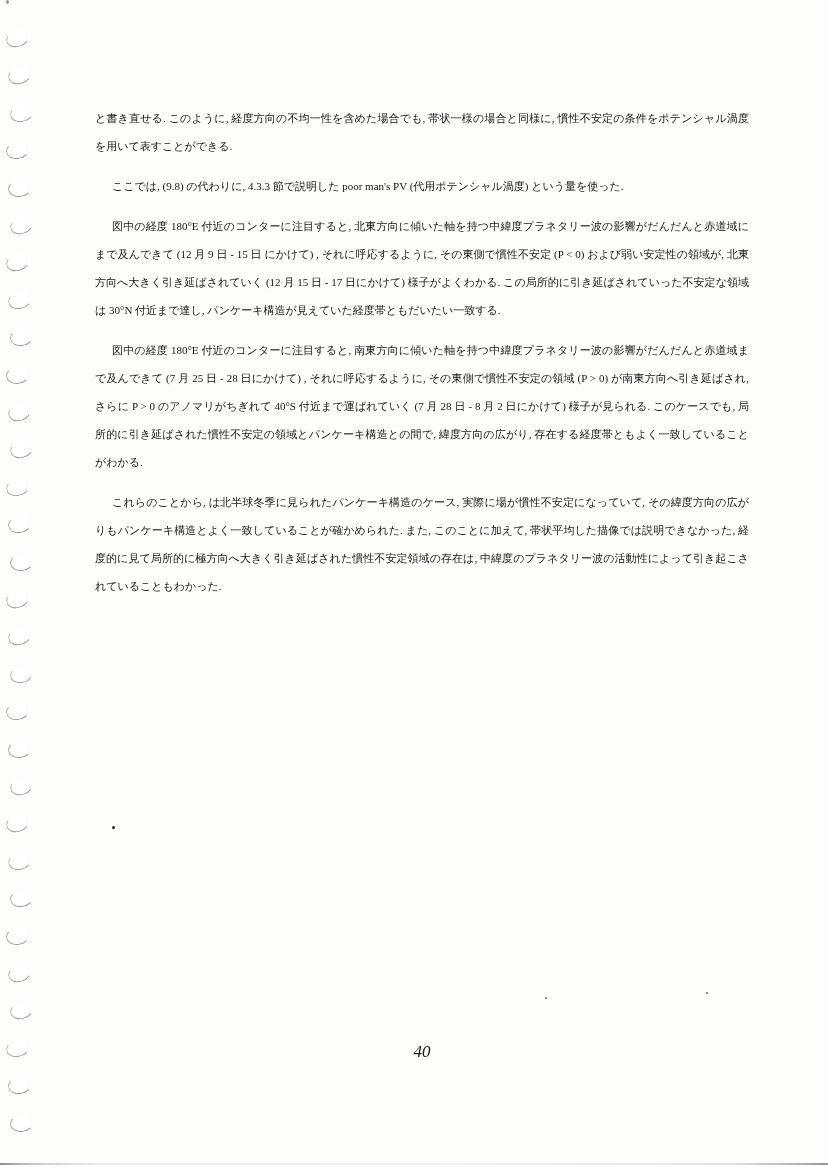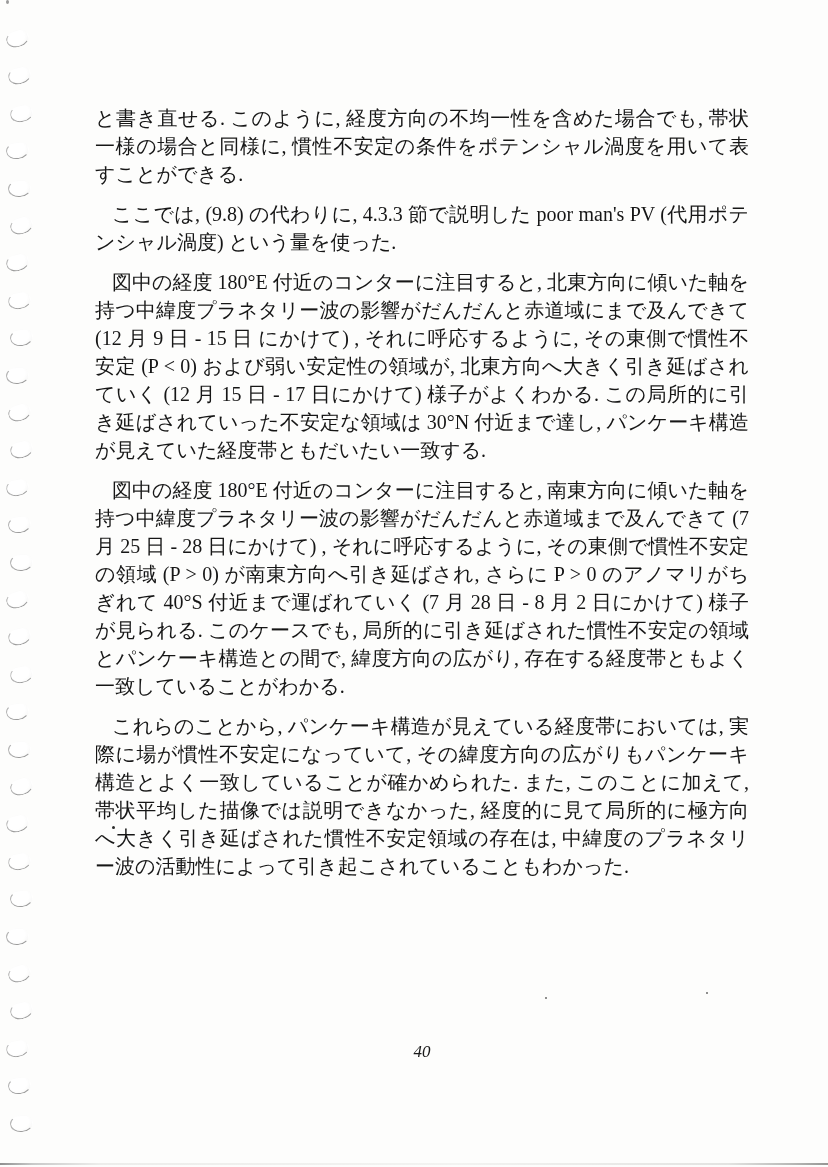--- a/index.html
+++ b/index.html
@@ -36,21 +36,21 @@
     background: radial-gradient(ellipse at 40% 35%, #ffffff 55%, #f4f4f3 100%);
     transform: rotate(-14deg);
   }
   
   .text-block {
     position: absolute;
     left: 95px;
     top: 104px;
     width: 654px;
     color: #161616;
-    font-size: 20px;
+    font-size: 11px;
     line-height: 28px;
     text-align: justify;
   }
   .para {
     margin: 0 0 12px 0;
     text-indent: 17px;
     word-break: break-all;
   }
   .para.no-indent {
     text-indent: 0;
@@ -122,21 +122,21 @@
       <div class="hole" style="top: 1039.8px; left: 6px; transform: rotate(-12deg);"></div>
       <div class="hole" style="top: 1077.2px; left: 8px; transform: rotate(-9deg);"></div>
       <div class="hole" style="top: 1114.6px; left: 10px; transform: rotate(-6deg);"></div>
     </div>
 
   <main class="text-block">
     <p class="para no-indent">と書き直せる. このように, 経度方向の不均一性を含めた場合でも, 帯状一様の場合と同様に, 慣性不安定の条件をポテンシャル渦度を用いて表すことができる.</p>
     <p class="para">ここでは, (9.8) の代わりに, 4.3.3 節で説明した poor man's PV (代用ポテンシャル渦度) という量を使った.</p>
     <p class="para">図中の経度 180°E 付近のコンターに注目すると, 北東方向に傾いた軸を持つ中緯度プラネタリー波の影響がだんだんと赤道域にまで及んできて (12 月 9 日 - 15 日 にかけて) , それに呼応するように, その東側で慣性不安定 (P &lt; 0) および弱い安定性の領域が, 北東方向へ大きく引き延ばされていく (12 月 15 日 - 17 日にかけて) 様子がよくわかる. この局所的に引き延ばされていった不安定な領域は 30°N 付近まで達し, パンケーキ構造が見えていた経度帯ともだいたい一致する.</p>
     <p class="para">図中の経度 180°E 付近のコンターに注目すると, 南東方向に傾いた軸を持つ中緯度プラネタリー波の影響がだんだんと赤道域まで及んできて (7 月 25 日 - 28 日にかけて) , それに呼応するように, その東側で慣性不安定の領域 (P &gt; 0) が南東方向へ引き延ばされ, さらに P &gt; 0 のアノマリがちぎれて 40°S 付近まで運ばれていく (7 月 28 日 - 8 月 2 日にかけて) 様子が見られる. このケースでも, 局所的に引き延ばされた慣性不安定の領域とパンケーキ構造との間で, 緯度方向の広がり, 存在する経度帯ともよく一致していることがわかる.</p>
-    <p class="para">これらのことから, パンケーキ構造が見えている経度帯においては, 実際に場が慣性不安定になっていて, その緯度方向の広がりもパンケーキ構造とよく一致していることが確かめられた. また, このことに加えて, 帯状平均した描像では説明できなかった, 経度的に見て局所的に極方向へ大きく引き延ばされた慣性不安定領域の存在は, 中緯度のプラネタリー波の活動性によって引き起こされていることもわかった.</p>
+    <p class="para">これらのことから, は北半球冬季に見られたパンケーキ構造のケース, 実際に場が慣性不安定になっていて, その緯度方向の広がりもパンケーキ構造とよく一致していることが確かめられた. また, このことに加えて, 帯状平均した描像では説明できなかった, 経度的に見て局所的に極方向へ大きく引き延ばされた慣性不安定領域の存在は, 中緯度のプラネタリー波の活動性によって引き起こされていることもわかった.</p>
   </main>
 
   <div class="page-number">40</div>
 
   <div class="bottom-edge"></div>
   <div class="speck s1"></div>
   <div class="speck s2"></div>
   <div class="speck s3"></div>
   <div class="speck s4"></div>
 </div>

